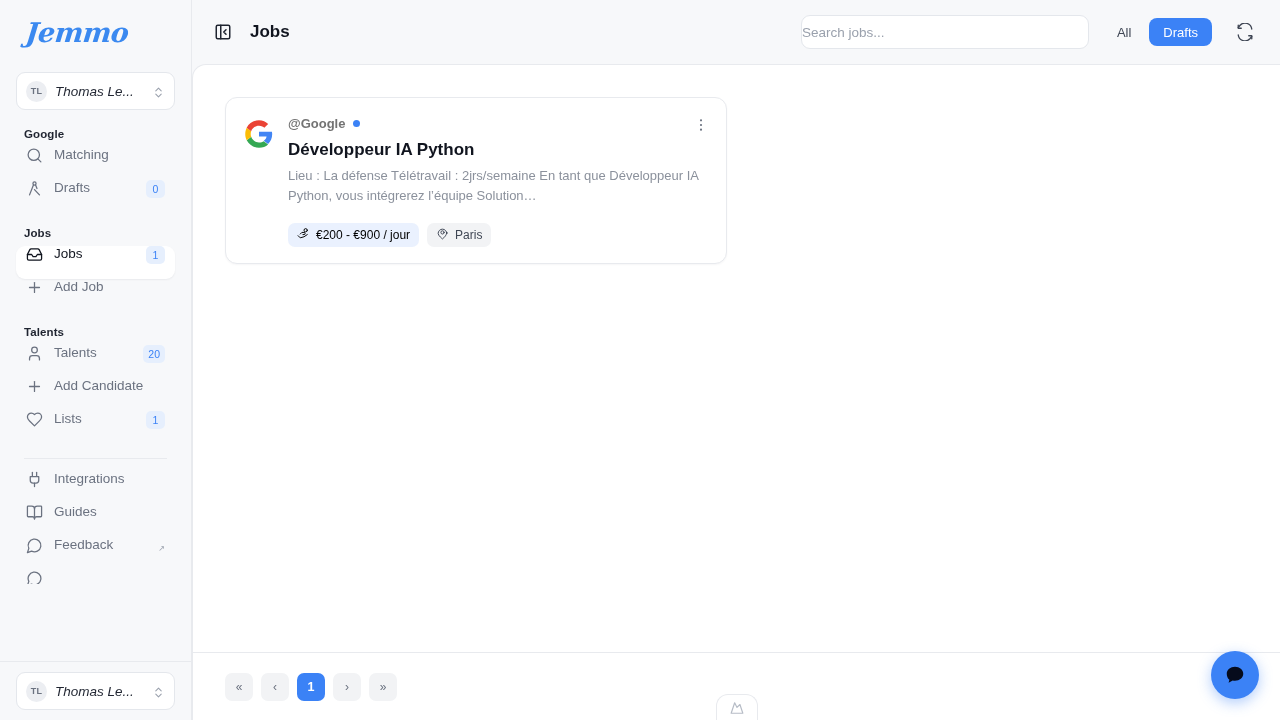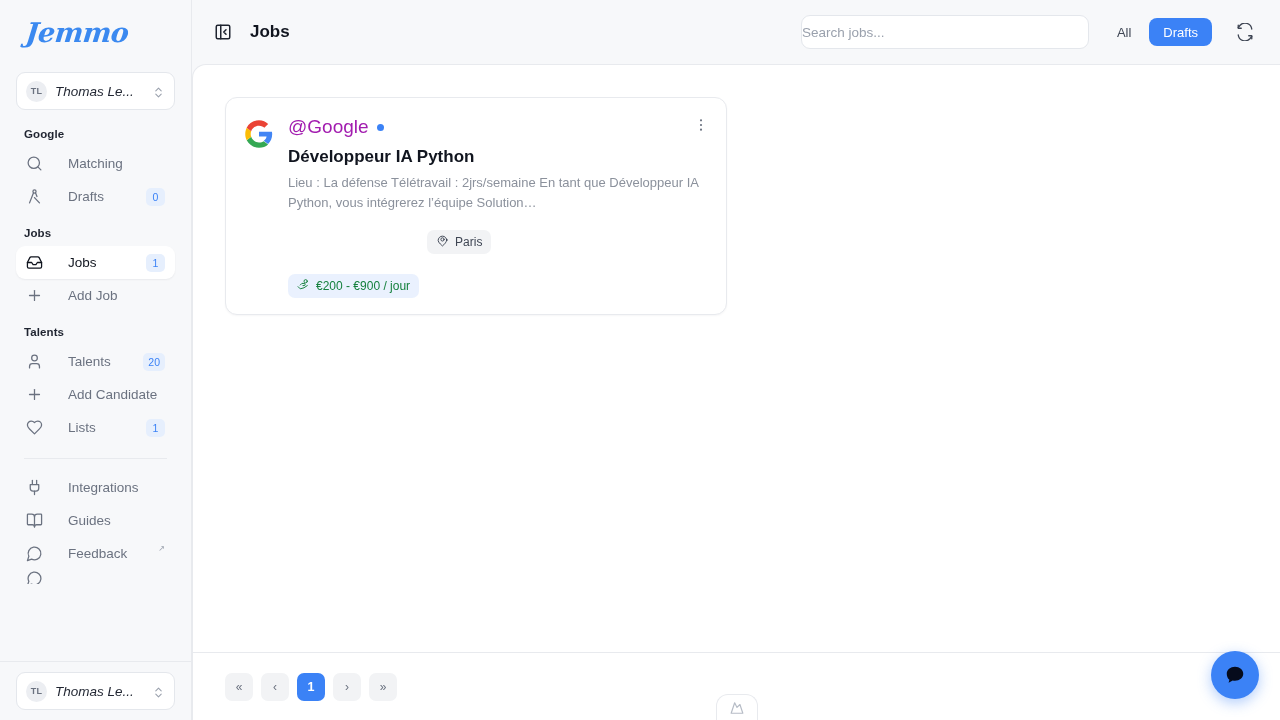--- a/index.html
+++ b/index.html
@@ -43,21 +43,21 @@
   .profile-name { font-size: 13.5px; color: #1f2430; font-weight: 400; flex: 1; white-space: nowrap; overflow: hidden; font-style: italic; }
   .chev-updown { width: 13px; height: 13px; flex: none; color: #9aa1ad; }
 
   .nav { flex: 1; padding: 18px 16px 0 16px; overflow: hidden; }
   .nav-section-title {
     font-size: 11.5px; font-weight: 700; color: #1f2430;
     padding: 0 8px; margin-bottom: 7px; letter-spacing: .1px;
   }
   .nav-group { margin-bottom: 14px; }
   .nav-item {
-    height: 33px; display: flex; align-items: center; gap: 25px;
+    height: 33px; display: flex; gap: 11px;
     padding: 0 10px; border-radius: 9px; cursor: pointer;
     color: #6b7280; font-size: 13.5px;
   }
   .nav-item .ic { width: 17px; height: 17px; flex: none; display: flex; align-items: center; justify-content: center; }
   .nav-item .lbl { flex: 1; white-space: nowrap; }
   .nav-item.active { background: #ffffff; color: #11151f; font-weight: 500; box-shadow: 0 1px 2px rgba(16,24,40,.06); }
   .badge {
     min-width: 19px; height: 18px; padding: 0 5px; border-radius: 5px;
     background: #e6effd; color: #3b82f6; font-size: 10.5px;
     display: flex; align-items: center; justify-content: center; flex: none;
@@ -106,33 +106,33 @@
     width: 502px; background: #fff;
     border: 1px solid #e8eaee; border-radius: 12px;
     padding: 18px 18px 16px 18px;
     box-shadow: 0 1px 2px rgba(16,24,40,.04);
     cursor: pointer; position: relative;
   }
   .job-top { display: flex; gap: 14px; }
   .company-logo { width: 30px; height: 30px; flex: none; margin-top: 3px; }
   .job-body { flex: 1; min-width: 0; }
   .job-company-row { display: flex; align-items: center; gap: 8px; }
-  .job-company { font-size: 19px; font-weight: 400; color: #a21caf; }
+  .job-company { font-size: 13px; font-weight: 700; color: #737373; }
   .status-dot { width: 7px; height: 7px; border-radius: 50%; background: #3b82f6; flex: none; }
   .job-title { font-size: 17px; font-weight: 700; color: #11151f; margin-top: 9px; }
   .job-desc {
     font-size: 13px; color: #8b919c; line-height: 1.55; margin-top: 6px;
     max-height: 40px; overflow: hidden;
   }
   .job-tags { display: flex; gap: 8px; margin-top: 17px; }
   .tag {
     height: 24px; display: flex; align-items: center; gap: 6px;
     padding: 0 9px; border-radius: 7px; font-size: 12px;
   }
-  .tag.salary { background: #eaf1fe; color: #15803d; font-weight: 500; margin-top: 44px; }
+  .tag.salary { background: #eaf1fe; color: #000000; font-weight: 500; }
   .tag.location { background: #f2f3f5; color: #3f4654; }
   .kebab { position: absolute; top: 16px; right: 14px; width: 22px; height: 22px; display: flex; align-items: center; justify-content: center; cursor: pointer; color: #6b7280; }
 
   
   .pager-bar {
     border-top: 1px solid #e8eaee; height: 68px; flex: none;
     display: flex; align-items: center; padding: 0 32px; gap: 8px;
   }
   .pg-btn {
     width: 28px; height: 28px; border-radius: 7px; background: #f2f3f5;

